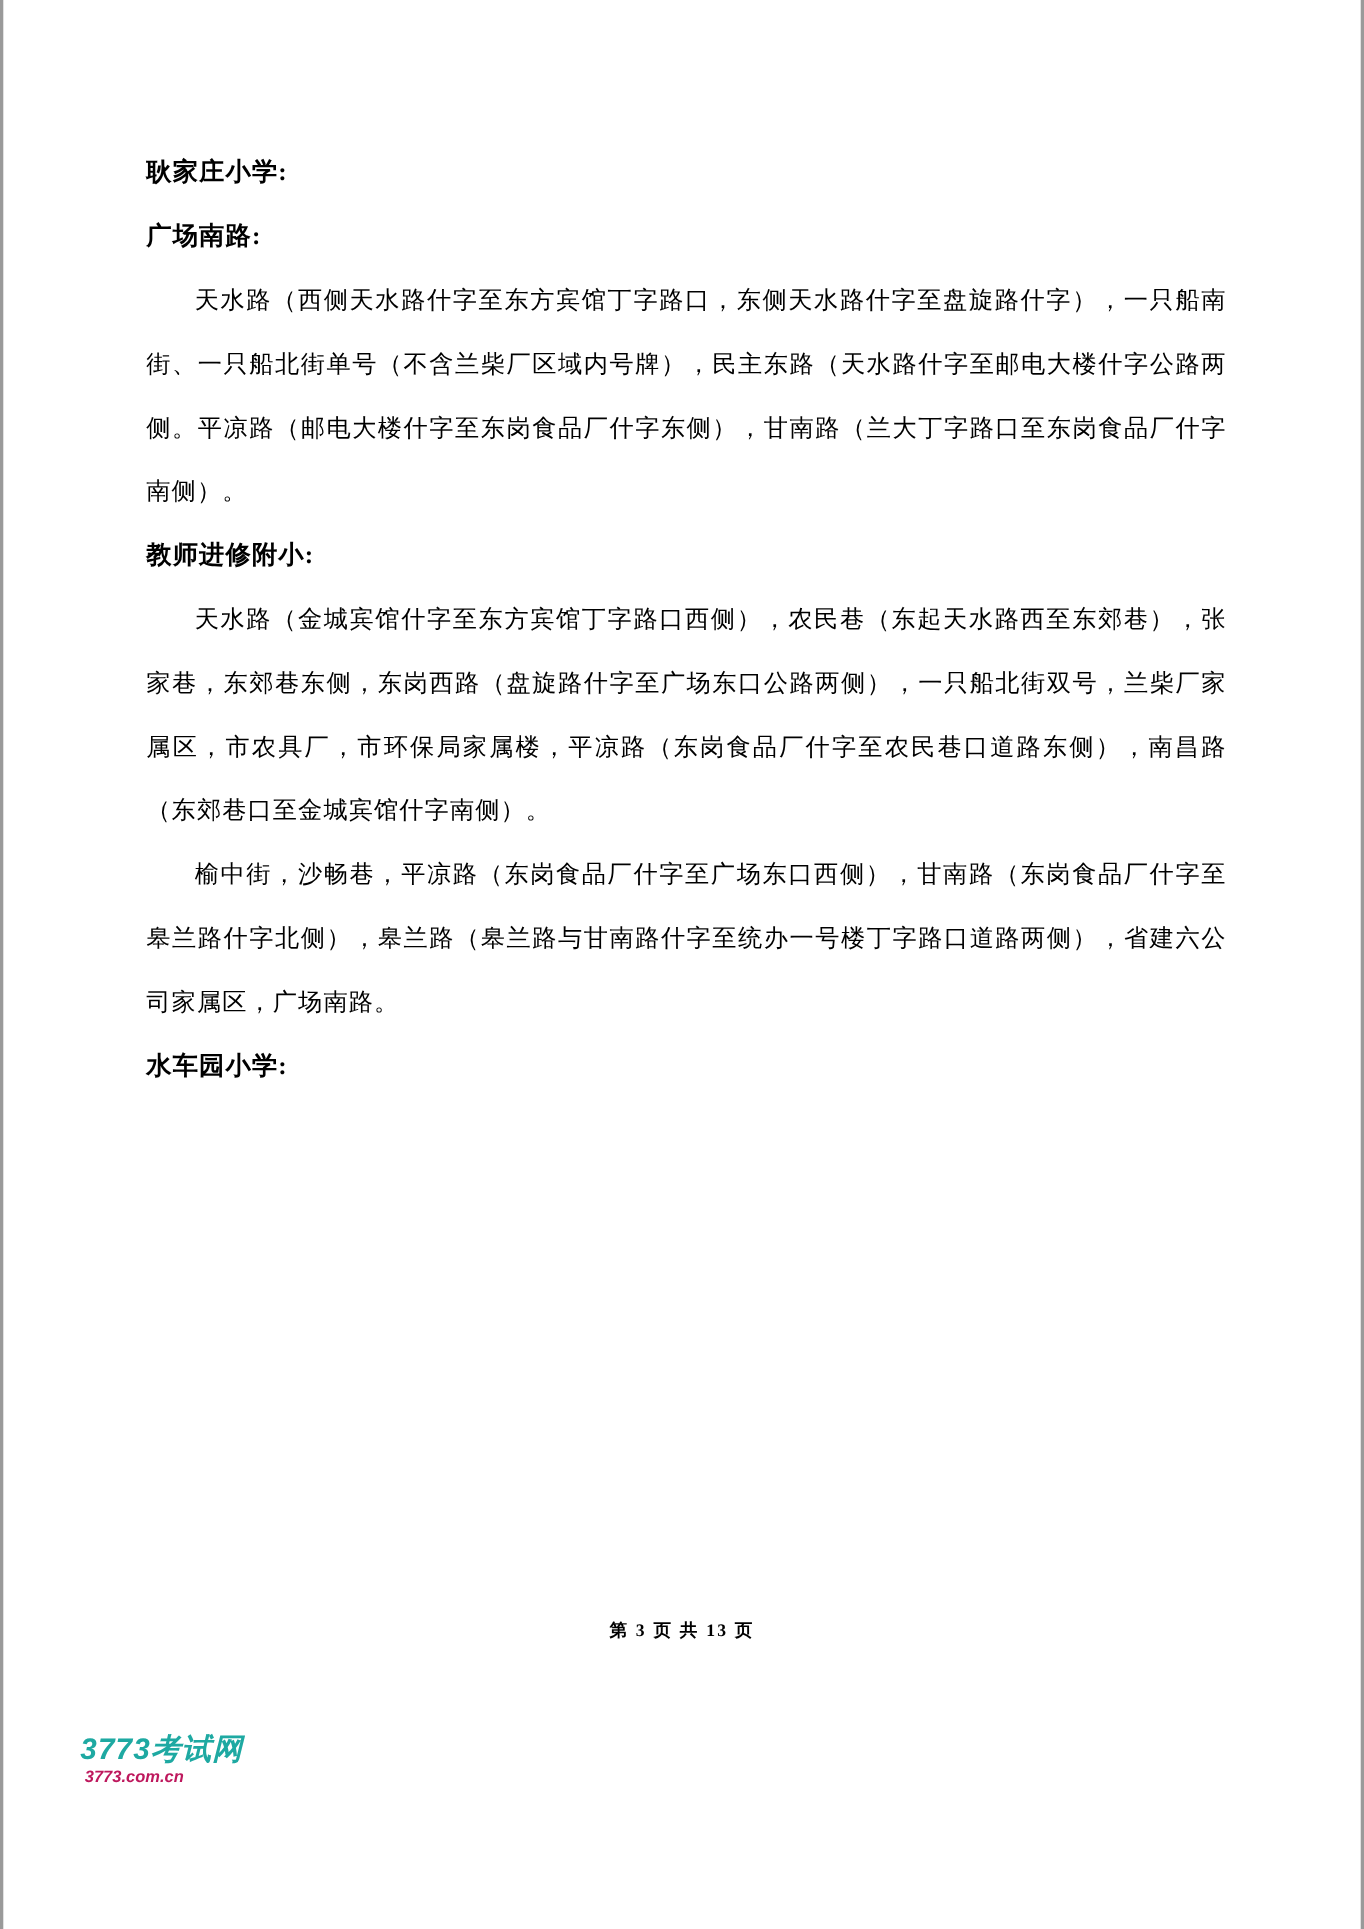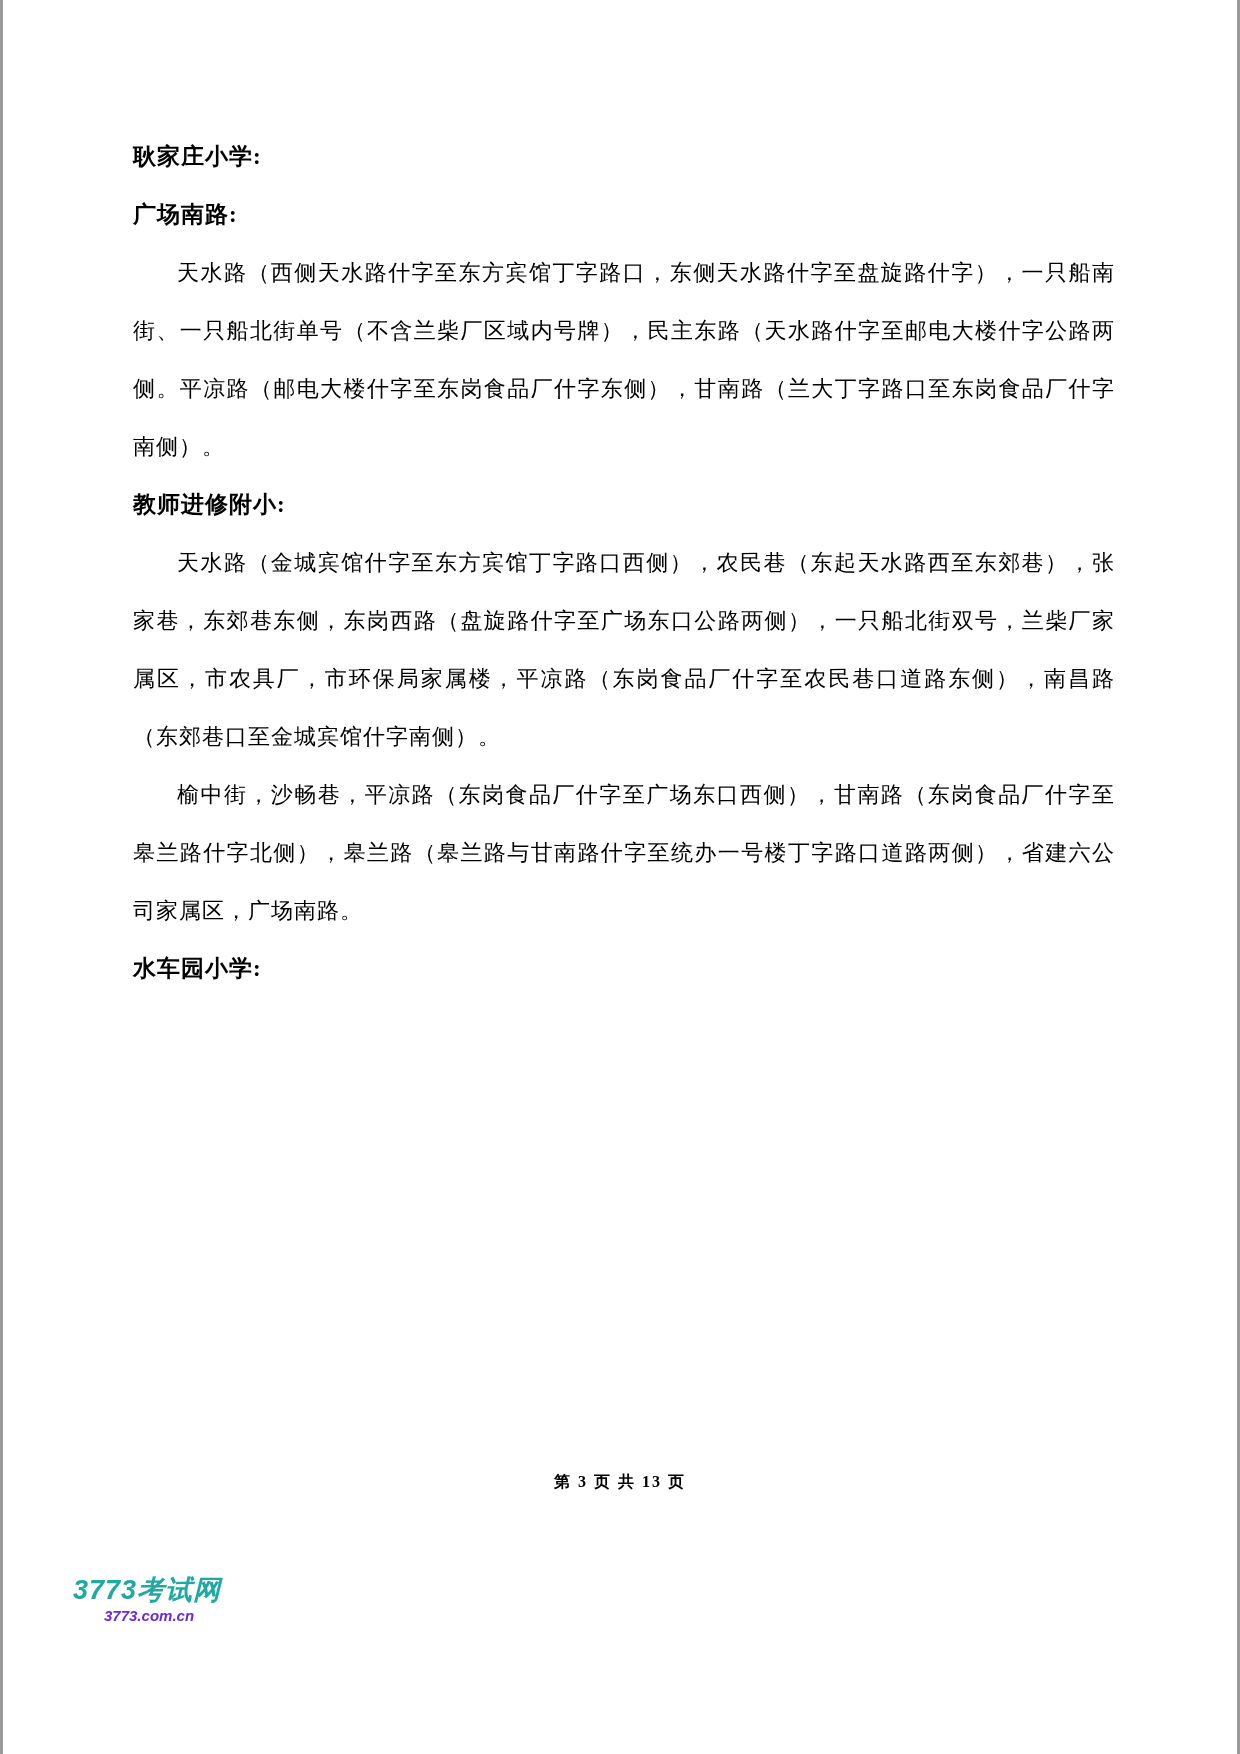--- a/index.html
+++ b/index.html
@@ -109,16 +109,16 @@
       <h2 class="heading">水车园小学:</h2>
       <p class="body-par"></p>
     </section>
 
   </main>
 
   <div class="footer">第 3 页 共 13 页</div>
 
   <div class="watermark">
     <div class="wm-title" style="color: rgb(30, 169, 162);">3773考试网</div>
-    <div class="wm-url" style="color: #6d28d9; text-align: center;">3773.com.cn</div>
+    <div class="wm-url" style="color: #be185d;">3773.com.cn</div>
   </div>
 
 </div>
 
 </body></html>

